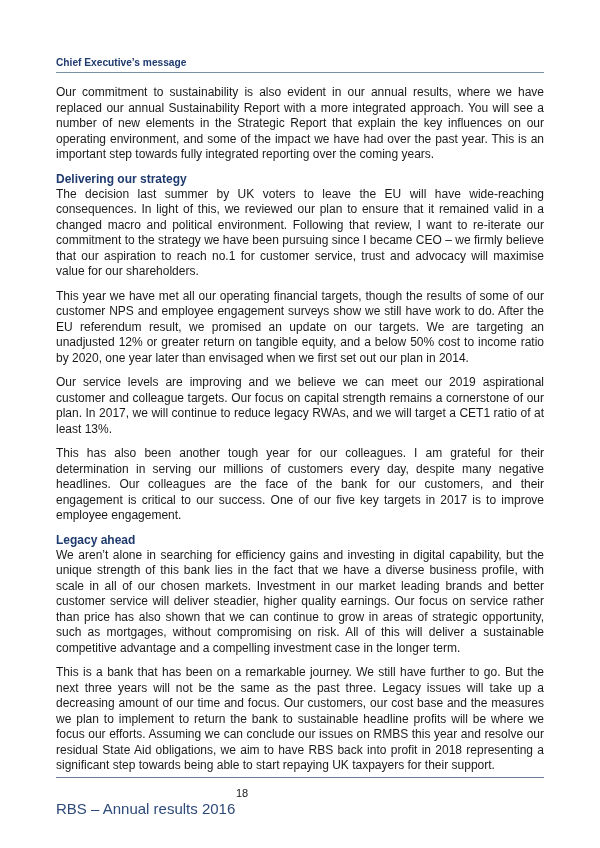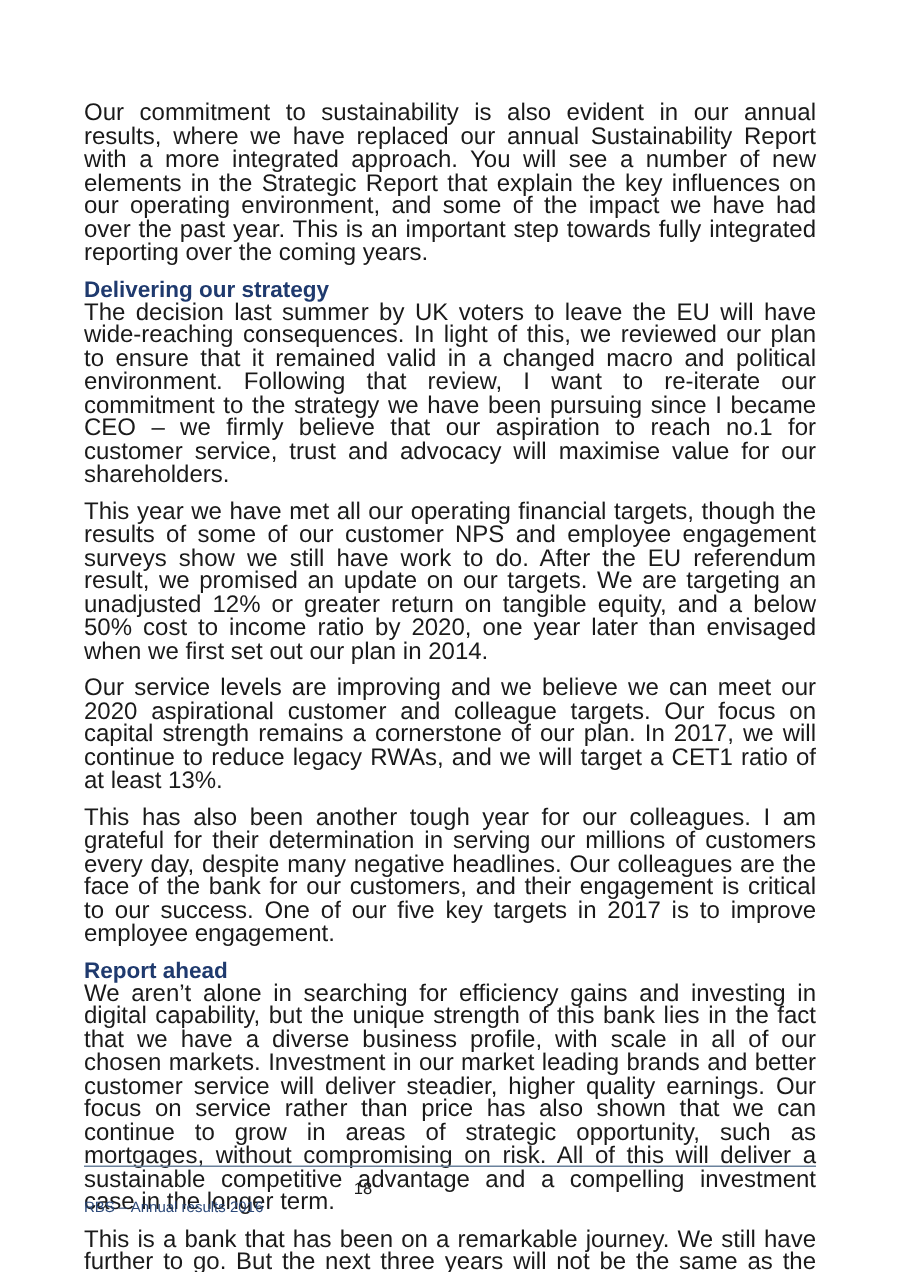--- a/index.html
+++ b/index.html
@@ -1,41 +1,42 @@
 <!DOCTYPE html>
 <html><head>
   <meta charset="utf-8">
   <style>
     html, body { margin: 0; padding: 0; background: #ffffff; }
     body { width: 600px; height: 848px; position: relative; overflow: hidden; font-family: "Liberation Sans", sans-serif; color: #1a1a1a; }
     .page { position: absolute; left: 56px; top: 56px; width: 488px; }
     .header-title { font-size: 10.2px; font-weight: bold; color: #1f3a6e; margin: 0; padding-bottom: 3px; border-bottom: 1.3px solid #7a8fa8; line-height: 13px; }
     .content { margin-top: 12px; }
-    p { font-size: 16px; line-height: 15.5px; text-align: justify; margin: 0 0 9px 0; }
+    p { font-size: 12px; line-height: 15.5px; text-align: justify; margin: 0 0 9px 0; }
     p.tight { margin-bottom: 0; }
-    h2.section { font-size: 15px; font-weight: bold; color: #1f3a6e; margin: 0; line-height: 15px; }
+    h2.section { font-size: 12px; font-weight: bold; color: #1f3a6e; margin: 0; line-height: 15px; }
     .footer-rule { position: absolute; left: 56px; top: 777px; width: 488px; border-top: 1px solid #6a819c; }
     .page-number { position: absolute; left: 0; width: 484px; top: 787px; text-align: center; font-size: 11px; color: #1a1a1a; }
-    .footer-label { position: absolute; left: 56px; top: 800px; font-size: 10px; color: #2d4a7a; }
+    .footer-label { position: absolute; left: 56px; top: 800px; font-size: 15px; color: #2d4a7a; }
   </style>
 </head>
 <body>
 
 <div class="page">
+  <h1 class="header-title">Chief Executive’s message</h1>
 
   <div class="content">
     <p>Our commitment to sustainability is also evident in our annual results, where we have replaced our annual Sustainability Report with a more integrated approach. You will see a number of new elements in the Strategic Report that explain the key influences on our operating environment, and some of the impact we have had over the past year. This is an important step towards fully integrated reporting over the coming years.</p>
 
     <h2 class="section">Delivering our strategy</h2>
     <p>The decision last summer by UK voters to leave the EU will have wide-reaching consequences. In light of this, we reviewed our plan to ensure that it remained valid in a changed macro and political environment. Following that review, I want to re-iterate our commitment to the strategy we have been pursuing since I became CEO – we firmly believe that our aspiration to reach no.1 for customer service, trust and advocacy will maximise value for our shareholders.</p>
     <p>This year we have met all our operating financial targets, though the results of some of our customer NPS and employee engagement surveys show we still have work to do. After the EU referendum result, we promised an update on our targets. We are targeting an unadjusted 12% or greater return on tangible equity, and a below 50% cost to income ratio by 2020, one year later than envisaged when we first set out our plan in 2014.</p>
-    <p>Our service levels are improving and we believe we can meet our 2020 aspirational customer and colleague targets. Our focus on capital strength remains a cornerstone of our plan. In 2017, we will continue to reduce legacy RWAs, and we will target a CET1 ratio of at least 13%.</p>
+    <p>Our service levels are improving and we believe we can meet our 2019 aspirational customer and colleague targets. Our focus on capital strength remains a cornerstone of our plan. In 2017, we will continue to reduce legacy RWAs, and we will target a CET1 ratio of at least 13%.</p>
     <p>This has also been another tough year for our colleagues. I am grateful for their determination in serving our millions of customers every day, despite many negative headlines. Our colleagues are the face of the bank for our customers, and their engagement is critical to our success. One of our five key targets in 2017 is to improve employee engagement.</p>
 
-    <h2 class="section">Report ahead</h2>
+    <h2 class="section">Legacy ahead</h2>
     <p>We aren’t alone in searching for efficiency gains and investing in digital capability, but the unique strength of this bank lies in the fact that we have a diverse business profile, with scale in all of our chosen markets. Investment in our market leading brands and better customer service will deliver steadier, higher quality earnings. Our focus on service rather than price has also shown that we can continue to grow in areas of strategic opportunity, such as mortgages, without compromising on risk. All of this will deliver a sustainable competitive advantage and a compelling investment case in the longer term.</p>
     <p>This is a bank that has been on a remarkable journey.  We still have further to go.  But the next three years will not be the same as the past three. Legacy issues will take up a decreasing amount of our time and focus. Our customers, our cost base and the measures we plan to implement to return the bank to sustainable headline profits will be where we focus our efforts. Assuming we can conclude our issues on RMBS this year and resolve our residual State Aid obligations, we aim to have RBS back into profit in 2018 representing a significant step towards being able to start repaying UK taxpayers for their support.</p>
   </div>
 </div>
 
 <div class="footer-rule"></div>
 <div class="page-number">18</div>
 <div class="footer-label">RBS – Annual results 2016</div>
 
 </body></html>

